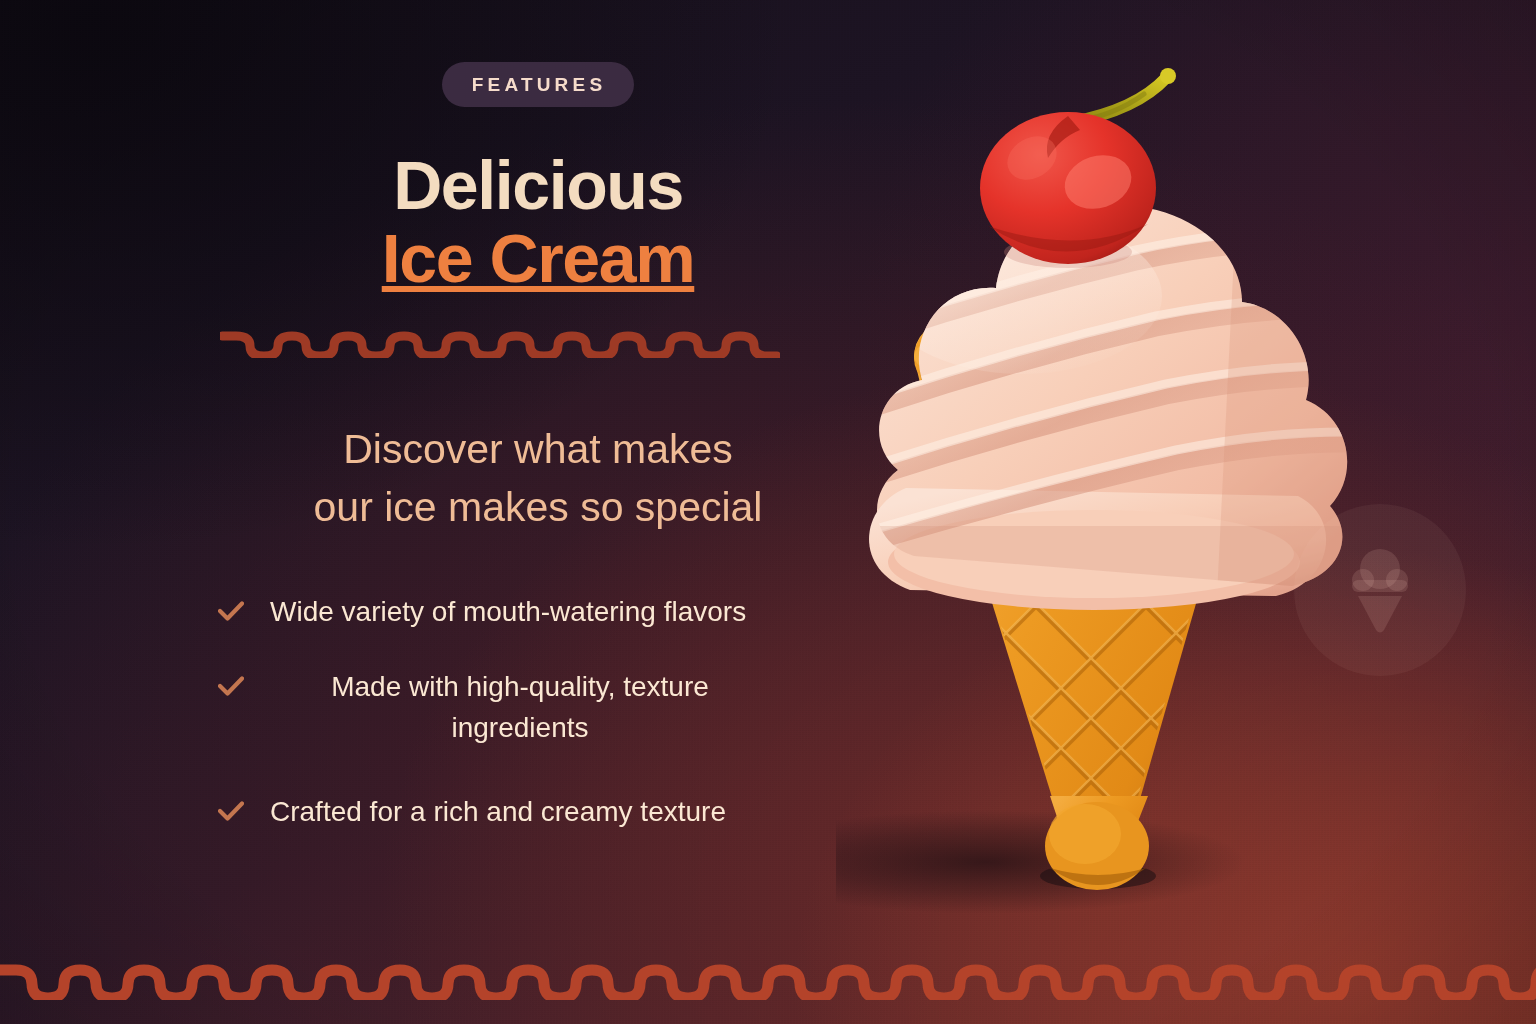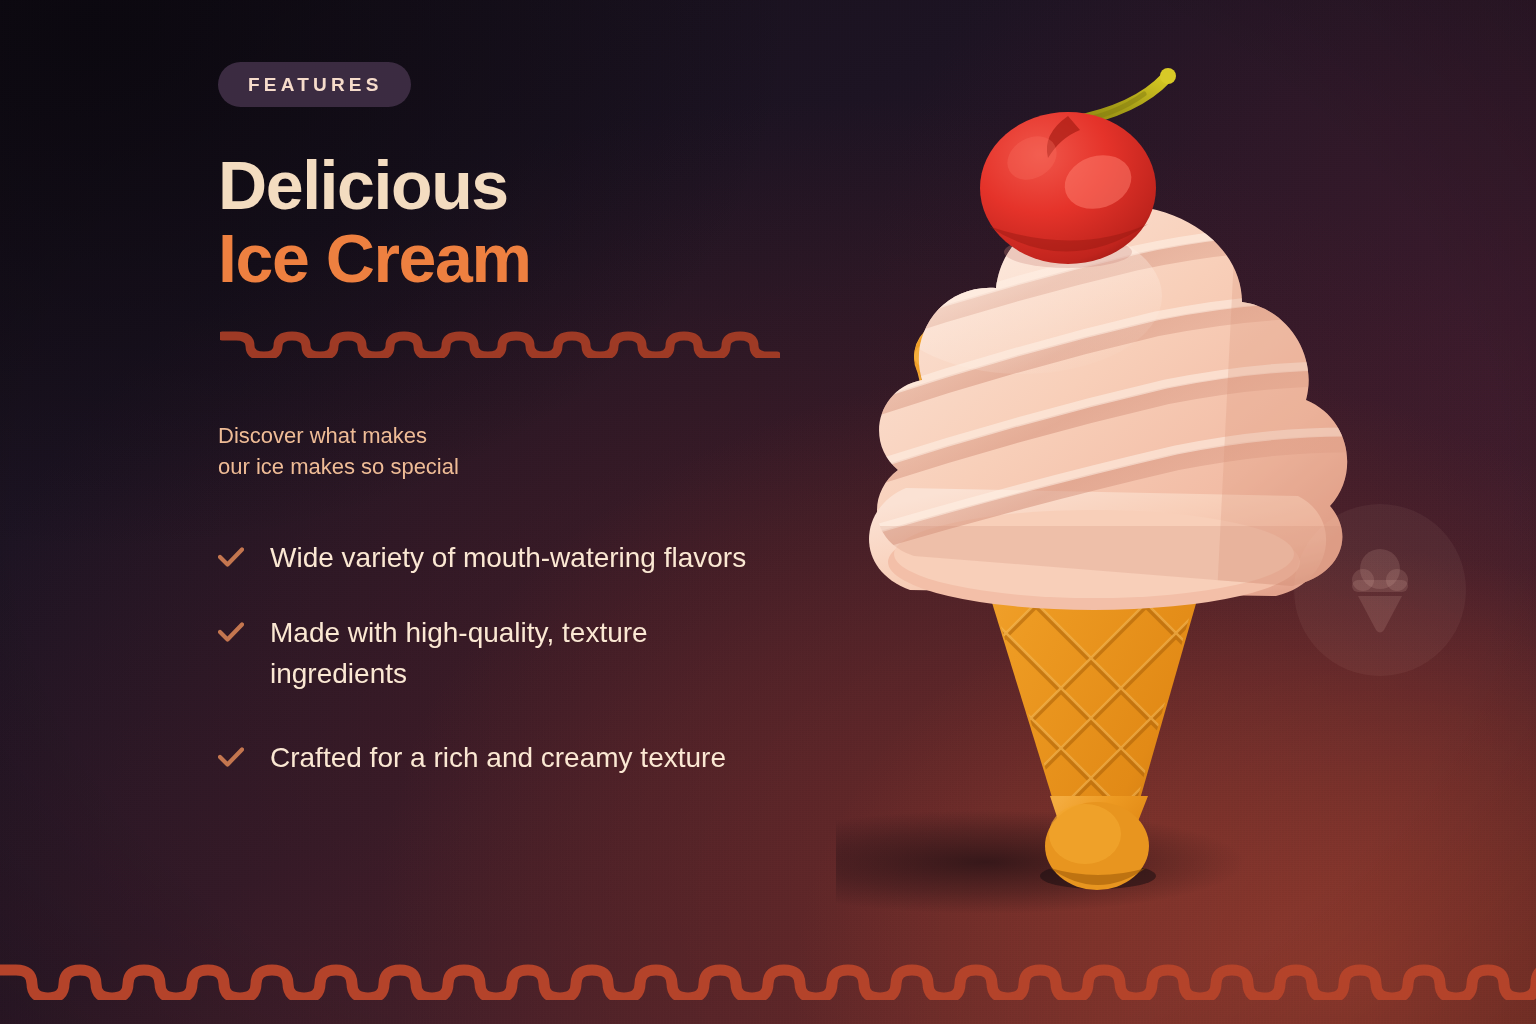--- a/index.html
+++ b/index.html
@@ -9,20 +9,21 @@
     background:#17111C;
     overflow:hidden;
   }
 
   
   .stage {
     position:relative;
     width:1536px; height:1024px;
     overflow:hidden;
     background:#1A1220;
+    text-align:center;
   }
 
   
   .bg-base {
     position:absolute; inset:0;
     background:
       radial-gradient(ellipse 900px 700px at 88% 96%,  rgba(140,56,44,0.95) 0%, rgba(140,56,44,0.0) 62%),
       radial-gradient(ellipse 1100px 820px at 72% 88%, rgba(110,44,40,0.92) 0%, rgba(110,44,40,0.0) 66%),
       radial-gradient(ellipse 1300px 1000px at 55% 78%, rgba(74,30,38,0.85) 0%, rgba(74,30,38,0.0) 70%),
       radial-gradient(ellipse 900px 900px at 98% 36%, rgba(60,26,44,0.75) 0%, rgba(60,26,44,0.0) 72%),
@@ -65,28 +66,28 @@
   }
 
   .headline {
     margin-top:42px;
     font-size:68px;
     font-weight:700;
     line-height:1.08;
     letter-spacing:-1.4px;
   }
   .headline .l1 { display:block; color:#F3DCC0; }
-  .headline .l2 { display:block; color:#EE8040; }
+  .headline .l2 { display:block; color:#EE8040;text-decoration:underline; }
 
   .wave-divider { margin-top:28px; margin-left:2px; display:block; }
 
   .subtitle {
     margin-top:62px;
     color:#EFBC96;
-    font-size:22px;
+    font-size:41px;
     line-height:1.42;
     font-weight:400;
   }
   .subtitle span { display:block; }
 
   .features { margin-top:56px; list-style:none; }
   .feature {
     display:flex;
     align-items:flex-start;
     gap:26px;

